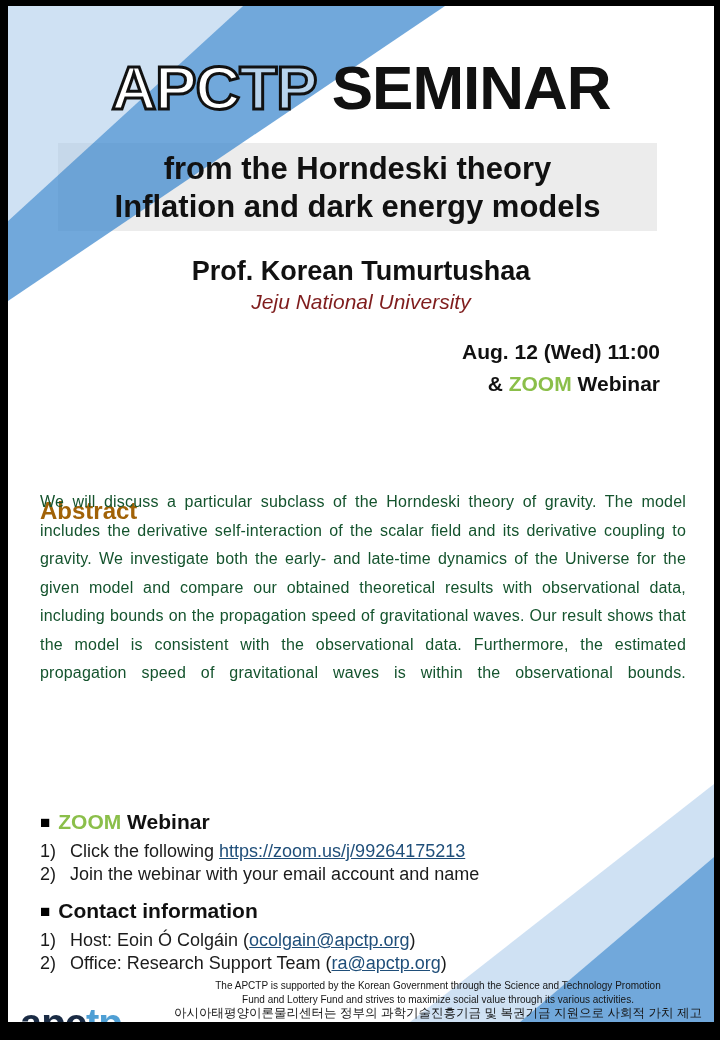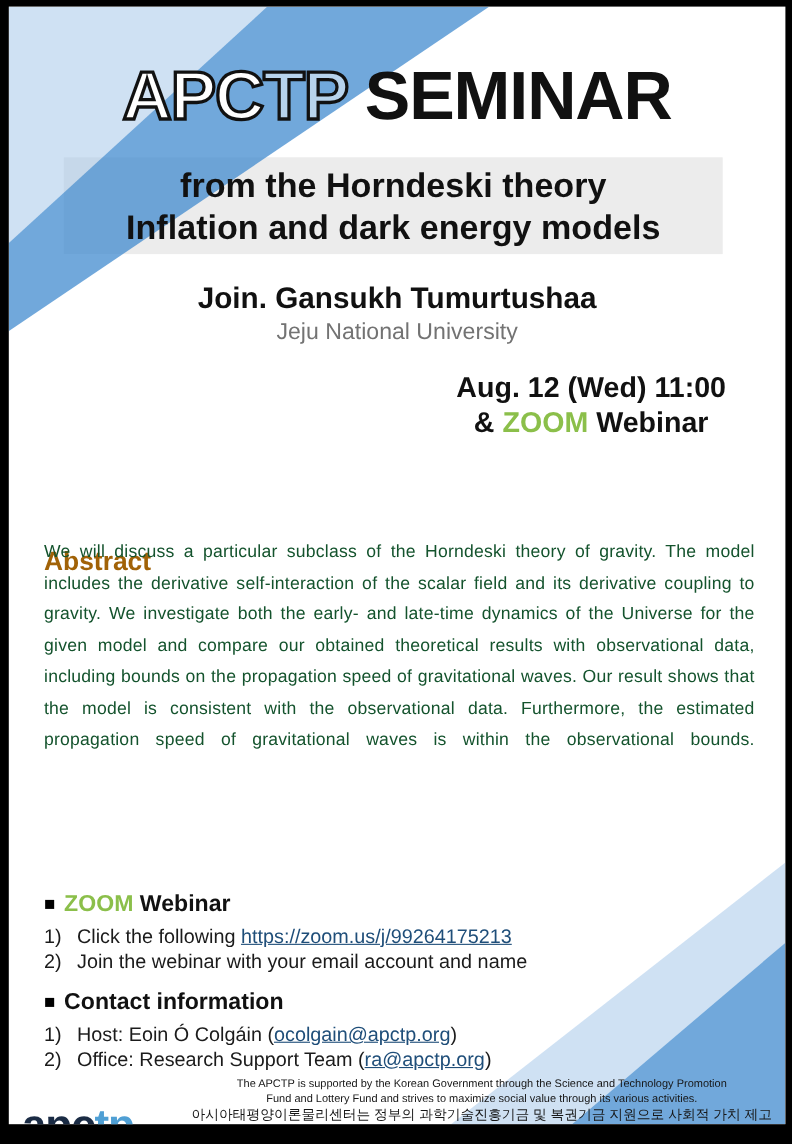--- a/index.html
+++ b/index.html
@@ -53,26 +53,26 @@
     position:absolute; left:50px; width:599px; top:144px; text-align:center;
     font-size:31px; line-height:38px; font-weight:bold; color:#111;
   }
 
   .speaker-name {
     position:absolute; left:0; right:0; top:250px; text-align:center;
     font-size:27px; font-weight:bold; color:#111;
   }
   .speaker-affil {
     position:absolute; left:0; right:0; top:284px; text-align:center;
-    font-size:21px; color:#737373;
+    font-size:21px; font-style:italic; color:#7f1d1d;
   }
 
   .schedule {
-    position:absolute; right:54px; top:330px; text-align:center;
-    font-size:26px; line-height:32px; font-weight:bold; color:#111;
+    position:absolute; right:54px; top:330px; text-align:right;
+    font-size:21px; line-height:32px; font-weight:bold; color:#111;
   }
   .green { color:#8bbf4a; }
 
   .abstract-heading {
     position:absolute; left:32px; top:443px;
     font-size:24px; font-weight:bold; color:#a16207;margin-top:48px;
   }
   .abstract-body {
     position:absolute; left:32px; width:646px; top:482px;
     font-size:16px; line-height:28.5px; color:#14532d;
@@ -119,21 +119,21 @@
     <div class="title z3">
       <span class="outl">APC</span><span class="outl2">TP</span>
       <span>SEMINAR</span>
     </div>
 
     <div class="banner-text z3">
       <div>from the Horndeski theory</div>
       <div>Inflation and dark energy models</div>
     </div>
 
-    <div class="speaker-name z3">Join. Gansukh Tumurtushaa</div>
+    <div class="speaker-name z3">Prof. Korean Tumurtushaa</div>
     <div class="speaker-affil z3">Jeju National University</div>
 
     <div class="schedule z3">
       <div>Aug. 12 (Wed) 11:00</div>
       <div><span>&amp; </span><span class="green">ZOOM</span><span> Webinar</span></div>
     </div>
 
     <div class="abstract-heading z3">Abstract</div>
     <div class="abstract-body z3">We will discuss a particular subclass of the Horndeski theory of gravity. The model includes the derivative self-interaction of the scalar field and its derivative coupling to gravity. We investigate both the early- and late-time dynamics of the Universe for the given model and compare our obtained theoretical results with observational data, including bounds on the propagation speed of gravitational waves. Our result shows that the model is consistent with the observational data. Furthermore, the estimated propagation speed of gravitational waves is within the observational bounds.</div>
 

